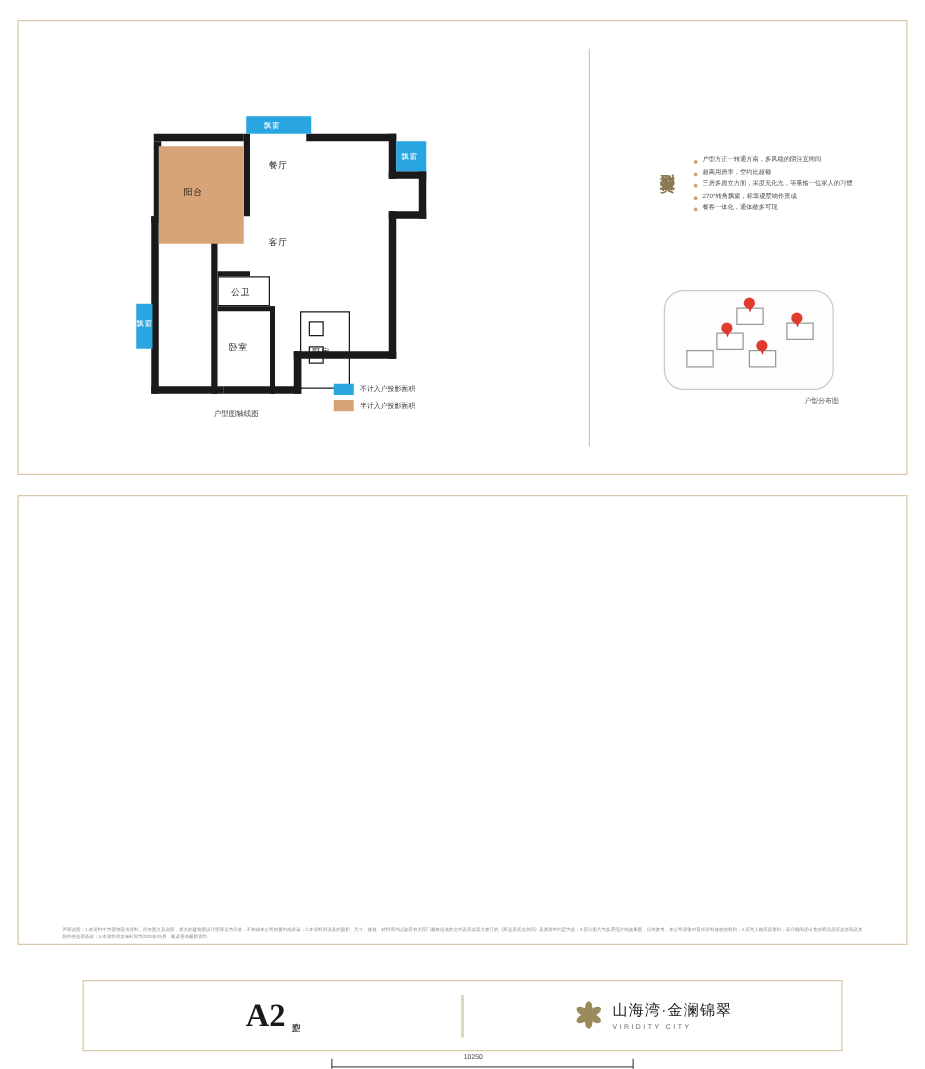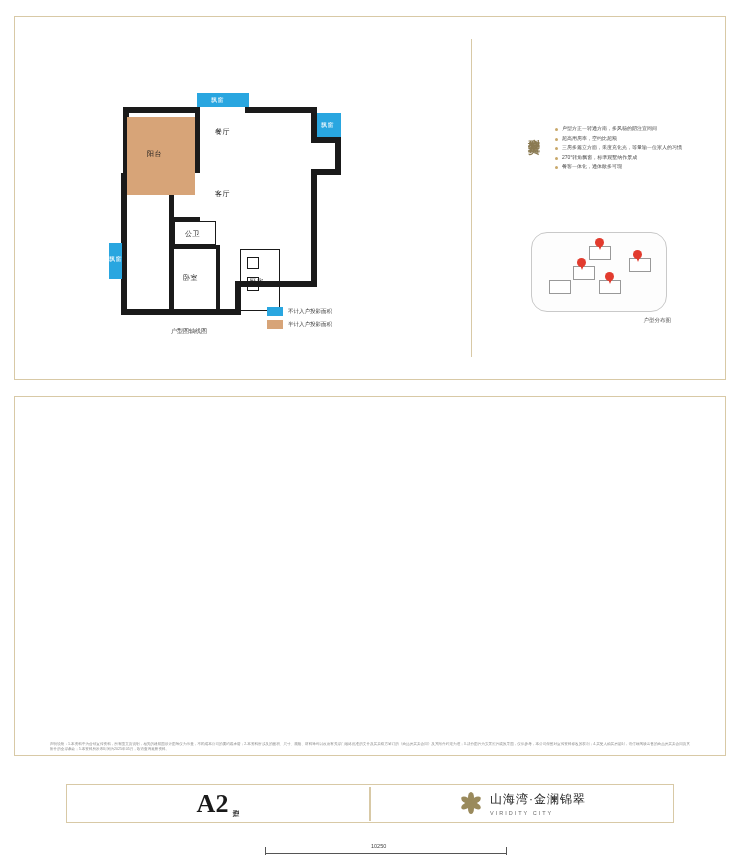--- a/index.html
+++ b/index.html
@@ -111,21 +111,21 @@
   
   .disclaimer {
     position:absolute;
     left:50px; top:742px; width:640px;
     font-size:3.6px; line-height:5px; color:#8a8a8a;
     text-align:justify;
   }
 
   
   .bottom {
-    position:absolute; left:66px; top:784px; width:608px; height:39px;
+    position:absolute; left:66px; top:784px; width:608px; height:57px;
     border:1px solid #d8c9a6;
     display:flex; align-items:center;
   }
   .bcell { flex:1; display:flex; align-items:center; justify-content:center; height:100%; position:relative; }
   .bsep { width:1px; height:34px; background:#d8c9a6; }
   .unit-code {
     font-family:"Liberation Serif", serif;
     font-size:26px; font-weight:bold; color:#1a1a1a; letter-spacing:0;
   }
   .unit-sub {

